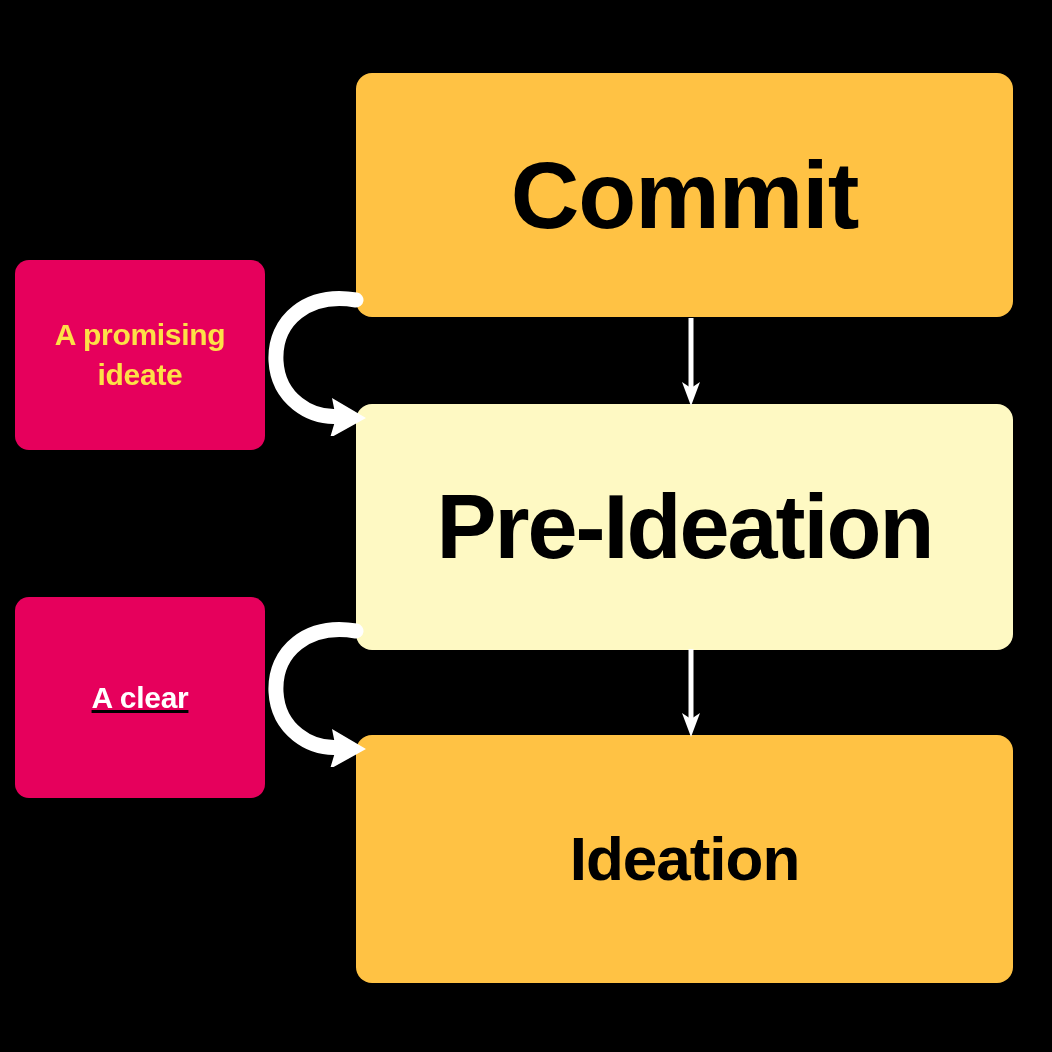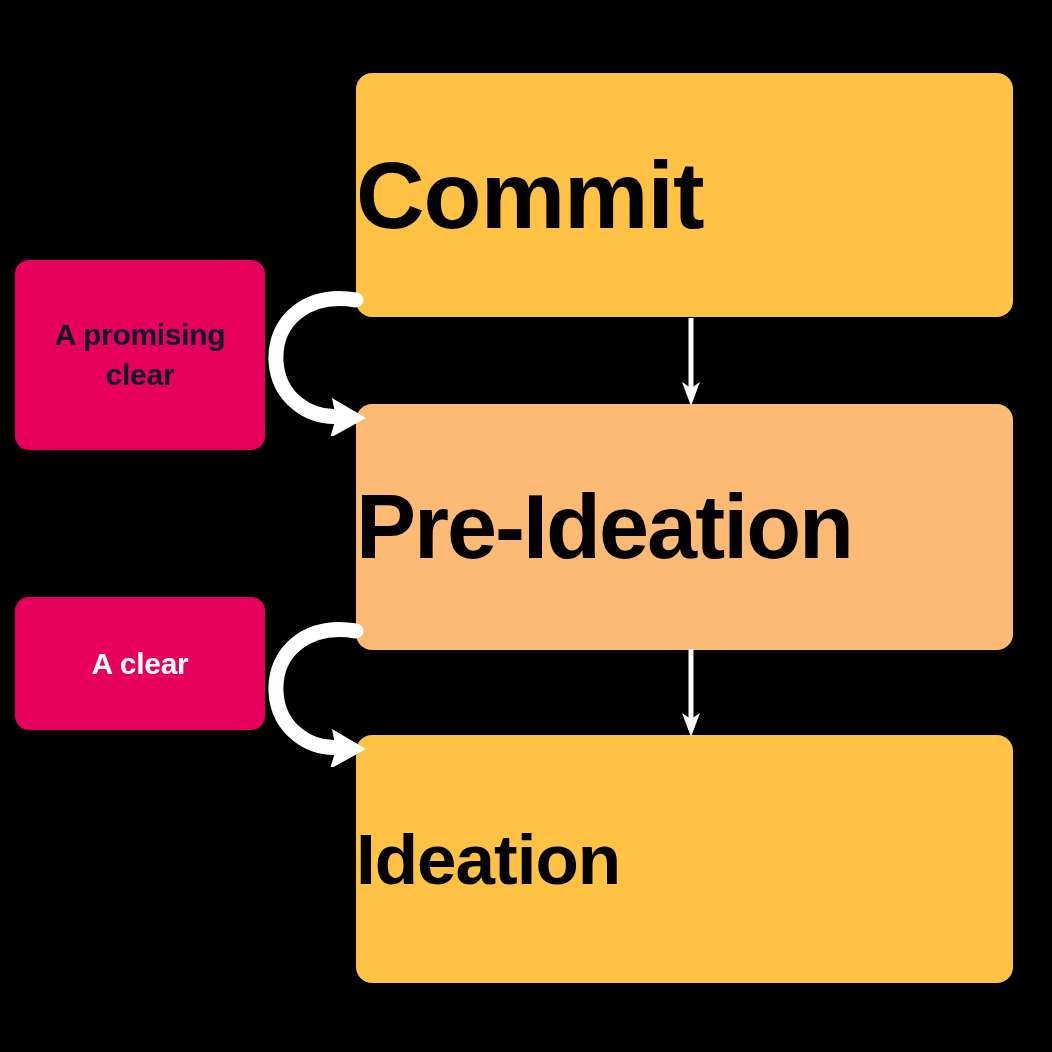--- a/index.html
+++ b/index.html
@@ -21,39 +21,40 @@
 
   
   .stage-box {
     position: absolute;
     left: 356px;
     width: 657px;
     background: #FFC244;
     border-radius: 16px;
     display: flex;
     align-items: center;
+    justify-content: center;
     box-sizing: border-box;
   }
   .stage-label {
     font-family: "Liberation Sans", sans-serif;
     font-weight: bold;
     font-size: 95px;
     line-height: 1;
     color: #000000;
     letter-spacing: -1px;
     text-align: center;
     white-space: nowrap;
     -webkit-font-smoothing: antialiased;
   }
   #box-commit      { top: 73px;  height: 244px; }
   #box-preideation { top: 404px; height: 246px; }
   #box-ideation    { top: 735px; height: 248px; }
 
   #box-preideation .stage-label { font-size: 90px; letter-spacing: -2px; }
-  #box-ideation    .stage-label { font-size: 71px; letter-spacing: -1px; }
+  #box-ideation    .stage-label { font-size: 62px; letter-spacing: -1px; }
 
   
   .note-box {
     position: absolute;
     left: 15px;
     width: 250px;
     background: #E6005C;
     border-radius: 14px;
     display: flex;
     align-items: center;
@@ -64,21 +65,21 @@
   .note-text {
     font-family: "Liberation Sans", sans-serif;
     font-weight: bold;
     font-size: 30px;
     line-height: 1.32;
     color: #FFFFFF;
     text-align: center;
     letter-spacing: -0.3px;
   }
   #note-market    { top: 260px; height: 190px; }
-  #note-direction { top: 597px; height: 133px; }
+  #note-direction { top: 597px; height: 201px; text-decoration: underline; }
 
   
   .arrow-svg {
     position: absolute;
     pointer-events: none;
   }
   .arrow-stroke {
     fill: none;
     stroke: #FFFFFF;
   }
@@ -95,32 +96,32 @@
 </style>
 </head>
 <body>
 
 <div id="canvas" style="background: rgb(0, 0, 0);">
 
   <div class="stage-box" id="box-commit" style="background: rgb(255, 194, 68);">
     <span class="stage-label" style="color: rgb(0, 0, 0);">Commit</span>
   </div>
 
-  <div class="stage-box" id="box-preideation" style="background: #fdba74;">
+  <div class="stage-box" id="box-preideation" style="background: #fef9c3;">
     <span class="stage-label" style="color: rgb(0, 0, 0);">Pre-Ideation</span>
   </div>
 
   <div class="stage-box" id="box-ideation" style="background: rgb(255, 194, 68);">
     <span class="stage-label" style="color: rgb(0, 0, 0);">Ideation</span>
   </div>
 
   <div class="note-box" id="note-market" style="background: rgb(230, 0, 92);">
-    <div class="note-text" style="color: #0f172a;">
+    <div class="note-text" style="color: #fde047;">
       <div>A promising</div>
-      <div>clear</div>
+      <div>ideate</div>
     </div>
   </div>
 
   <div class="note-box" id="note-direction" style="background: rgb(230, 0, 92);">
     <div class="note-text" style="color: rgb(255, 255, 255);">
       <div>A clear</div>
     </div>
   </div>
 
   <svg class="arrow-svg" id="arrow-commit-to-pre" viewBox="0 0 62 96">

